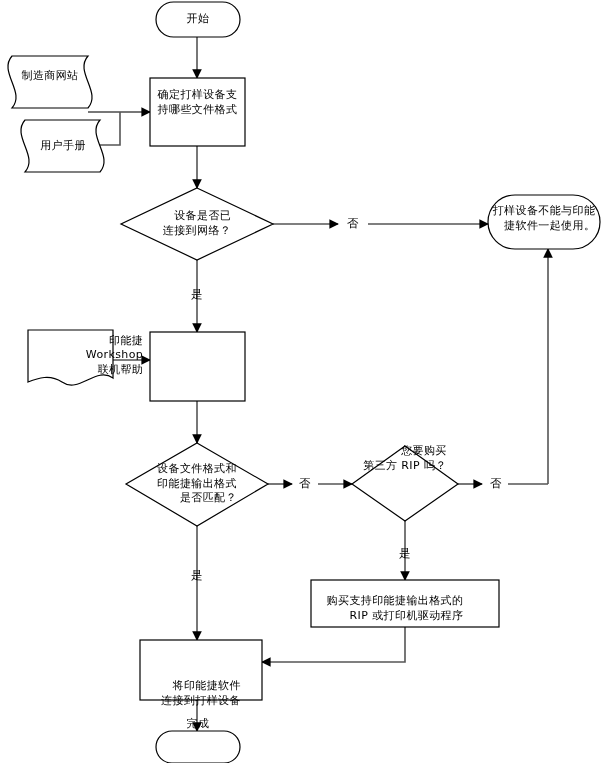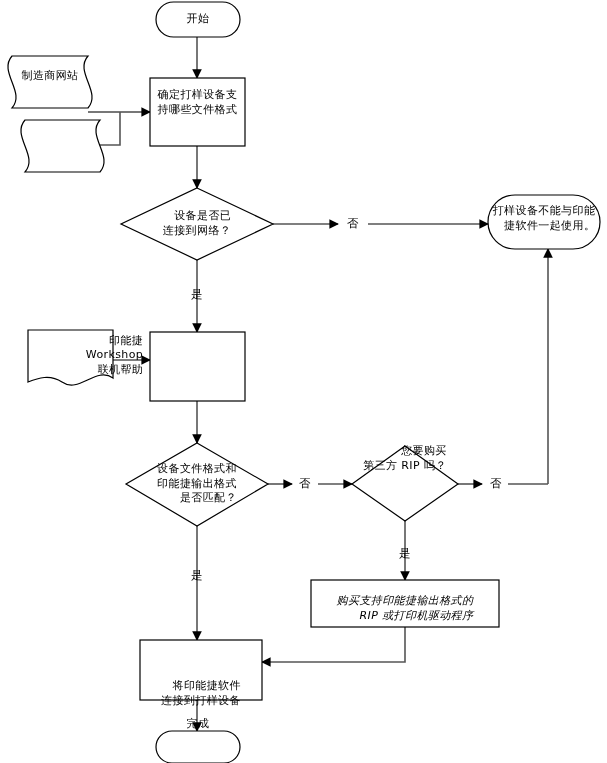--- a/index.html
+++ b/index.html
@@ -104,20 +104,21 @@
       <rect x="140" y="640" width="122" height="60"></rect>
 
       <rect x="156" y="731" width="84" height="32" rx="16" ry="16"></rect>
     </g>
   </svg>
 
   <div class="node-text" style="left:156px;top:2px;width:84px;height:35px;">开始</div>
 
   <div class="node-text" style="left:8px;top:58px;width:84px;height:36px;">制造商网站</div>
 
+  <div class="node-text" style="left:22px;top:122px;width:82px;height:48px;">用户手册</div>
 
   <div class="node-text" style="left:150px;top:78px;width:95px;height:49px;">确定打样设备支
 持哪些文件格式</div>
 
   <div class="node-text" style="left:137px;top:192px;width:120px;height:64px;">设备是否已
 连接到网络？</div>
 
   <div class="node-text" style="left:488px;top:195px;width:112px;height:47px;">打样设备不能与印能
 捷软件一起使用。</div>
 
@@ -126,21 +127,21 @@
 联机帮助</div>
 
 
   <div class="node-text" style="left:130px;top:448px;width:134px;height:72px;">设备文件格式和
 印能捷输出格式
 是否匹配？</div>
 
   <div class="node-text" style="left:347px;top:428px;width:116px;height:62px;">您要购买
 第三方 RIP 吗？</div>
 
-  <div class="node-text" style="left:311px;top:580px;width:188px;height:58px;font-style:italic;">购买支持印能捷输出格式的
+  <div class="node-text" style="left:301px;top:580px;width:188px;height:58px;">购买支持印能捷输出格式的
 RIP 或打印机驱动程序</div>
 
   <div class="node-text" style="left:140px;top:664px;width:122px;height:60px;">将印能捷软件
 连接到打样设备</div>
 
   <div class="node-text" style="left:156px;top:706px;width:84px;height:36px;">完成</div>
 
   <div class="edge-label" style="left:336px;top:218px;width:34px;">否</div>
 
   <div class="edge-label" style="left:180px;top:289px;width:34px;">是</div>

